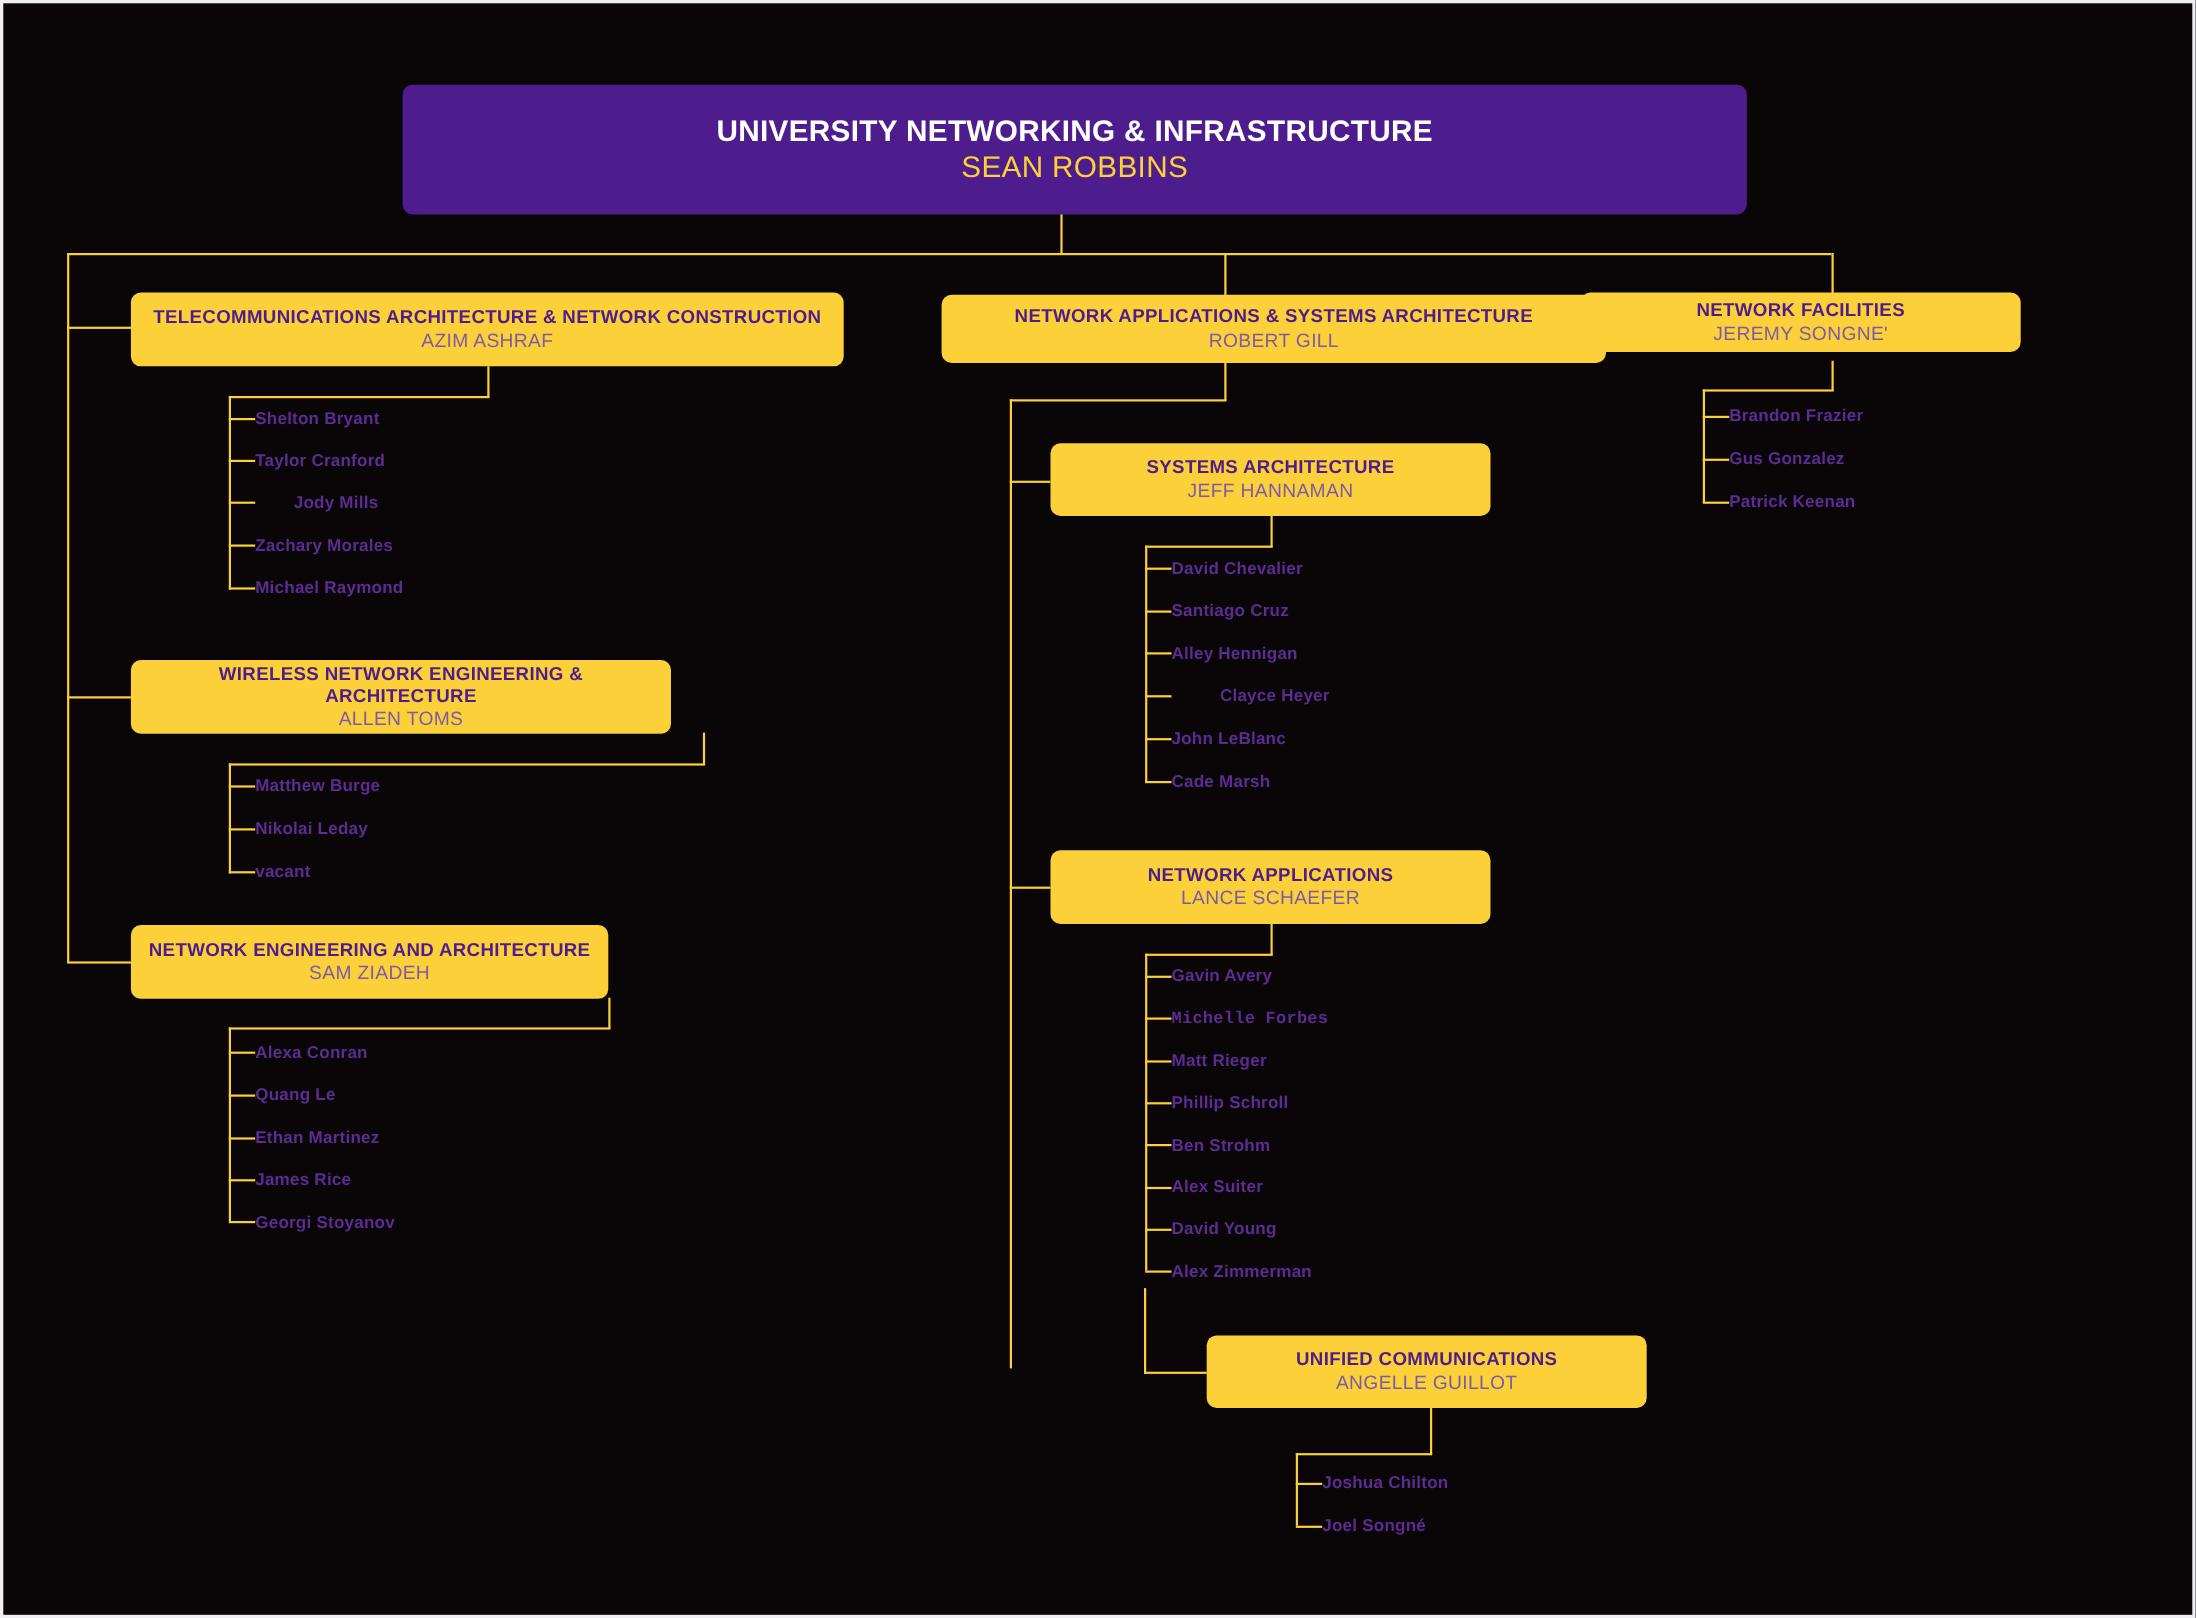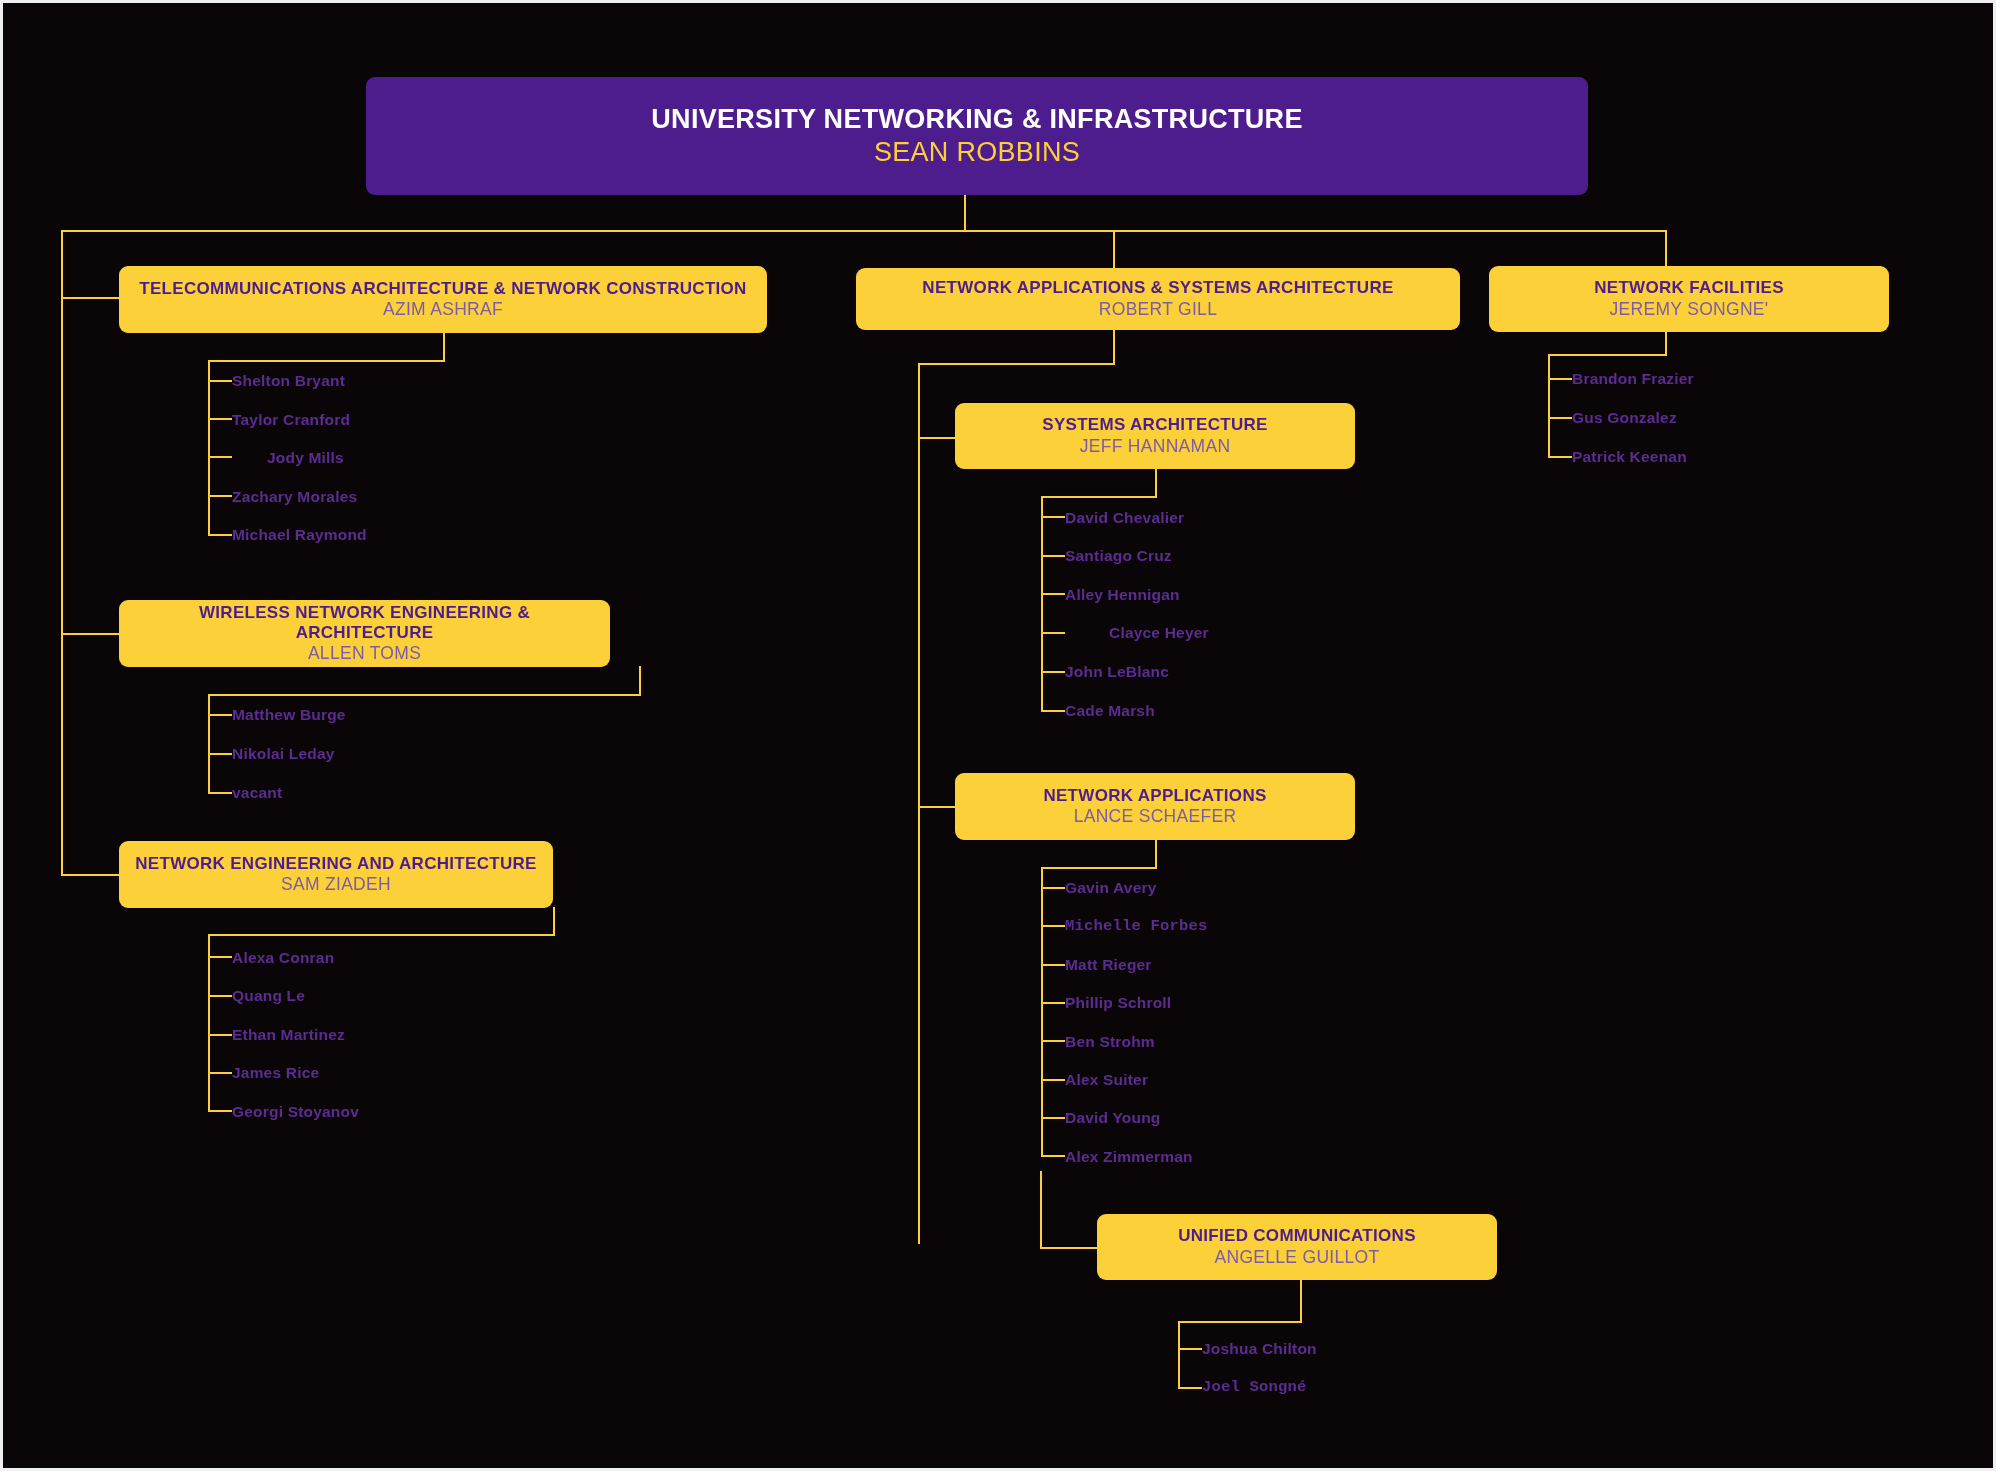--- a/index.html
+++ b/index.html
@@ -207,21 +207,21 @@
   <div class="node unit" style="left:952px; top:770px; width:400px; height:67px;">
     <div class="ttl">NETWORK APPLICATIONS</div>
     <div class="lead">LANCE SCHAEFER</div>
   </div>
 
   <div class="node unit" style="left:1094px; top:1211px; width:400px; height:66px;">
     <div class="ttl">UNIFIED COMMUNICATIONS</div>
     <div class="lead">ANGELLE GUILLOT</div>
   </div>
 
-  <div class="node unit" style="left:1486px; top:263px; width:400px; height:66px;">
+  <div class="node unit" style="left:1434px; top:263px; width:400px; height:54px;">
     <div class="ttl">NETWORK FACILITIES</div>
     <div class="lead">JEREMY SONGNE'</div>
   </div>
 
   <div class="leaf" style="left:229px; top:370px;">Shelton Bryant</div>
   <div class="leaf" style="left:229px; top:409px;">Taylor Cranford</div>
   <div class="leaf" style="left:229px; top:447px;margin-left:35px;">Jody Mills</div>
   <div class="leaf" style="left:229px; top:486px;">Zachary Morales</div>
   <div class="leaf" style="left:229px; top:524px;">Michael Raymond</div>
 
@@ -245,19 +245,19 @@
   <div class="leaf" style="left:1062px; top:877px;">Gavin Avery</div>
   <div class="leaf" style="left:1062px; top:916px;font-family:Liberation Mono, monospace;">Michelle Forbes</div>
   <div class="leaf" style="left:1062px; top:954px;">Matt Rieger</div>
   <div class="leaf" style="left:1062px; top:992px;">Phillip Schroll</div>
   <div class="leaf" style="left:1062px; top:1031px;">Ben Strohm</div>
   <div class="leaf" style="left:1062px; top:1069px;">Alex Suiter</div>
   <div class="leaf" style="left:1062px; top:1107px;">David Young</div>
   <div class="leaf" style="left:1062px; top:1146px;">Alex Zimmerman</div>
 
   <div class="leaf" style="left:1199px; top:1338px;">Joshua Chilton</div>
-  <div class="leaf" style="left:1199px; top:1377px;font-family:Liberation Mono, monospace;">Joel Songné</div>
+  <div class="leaf" style="left:1199px; top:1377px;">Joel Songné</div>
 
   <div class="leaf" style="left:1569px; top:368px;">Brandon Frazier</div>
   <div class="leaf" style="left:1569px; top:407px;">Gus Gonzalez</div>
   <div class="leaf" style="left:1569px; top:446px;">Patrick Keenan</div>
 
 </div>
 
 </body></html>

